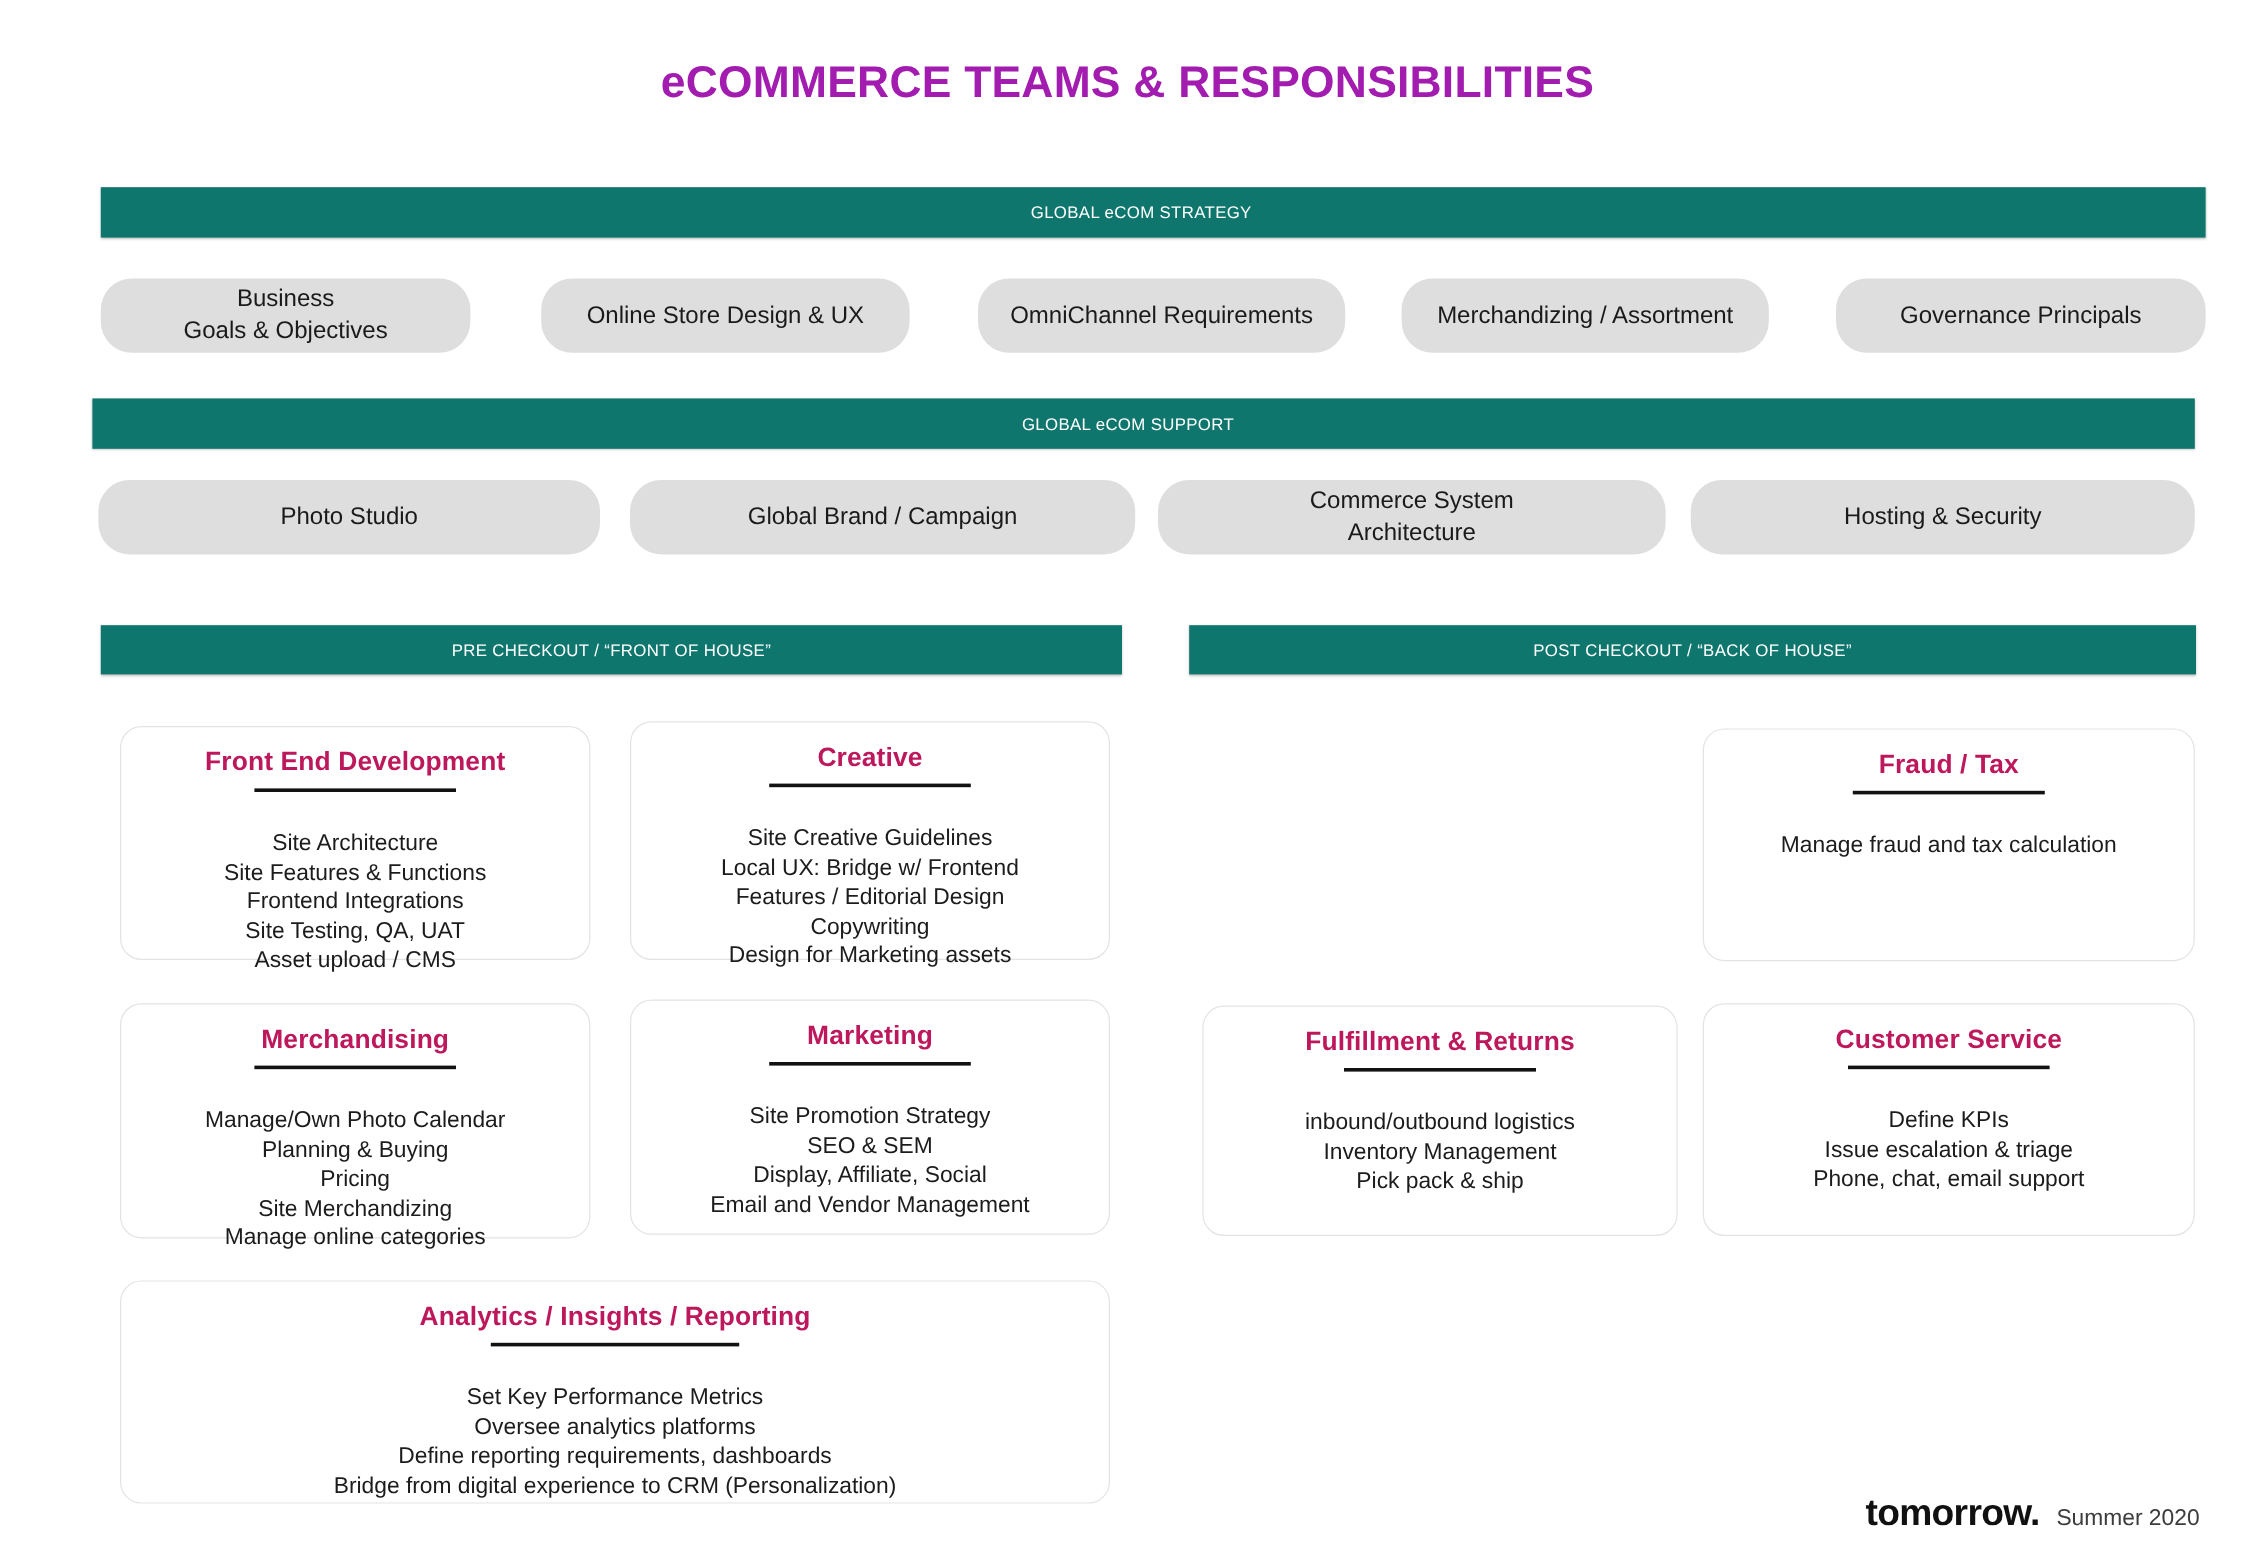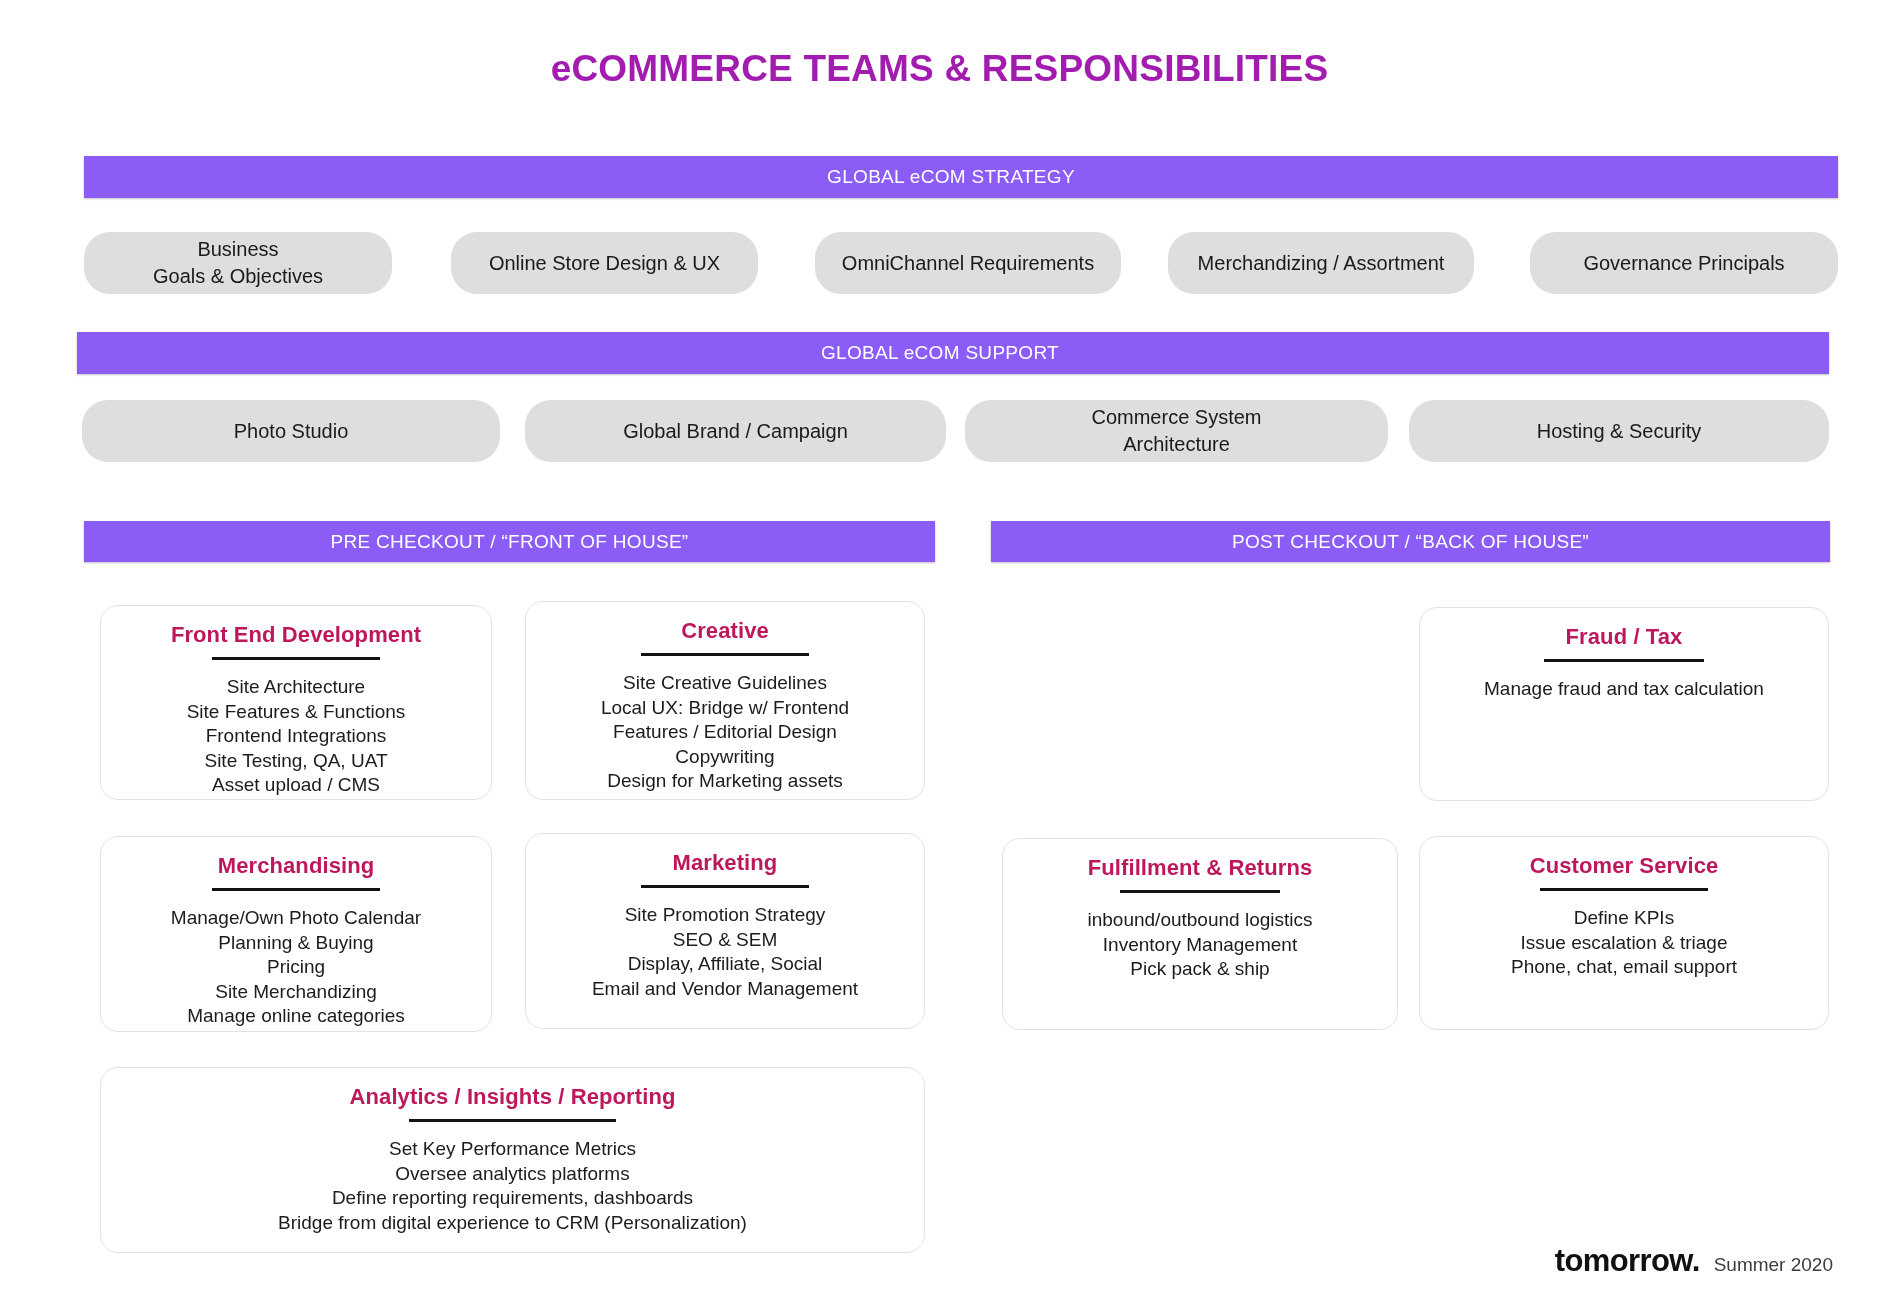--- a/index.html
+++ b/index.html
@@ -30,26 +30,26 @@
     text-align: center;
     font-size: 37px;
     font-weight: bold;
     letter-spacing: 0.2px;
     color: #a21caf;
   }
 
   
   .band {
     position: absolute;
-    background: #8b5cf6;
+    background: #0f766e;
     color: #ffffff;
     display: flex;
     align-items: center;
     justify-content: center;
-    font-size: 19px;
+    font-size: 14px;
     letter-spacing: 0.3px;
     box-shadow: 0 1px 2px rgba(0,0,0,0.25);
   }
   .band-strategy {
     left: 84px;
     top: 156px;
     width: 1754px;
     height: 42px;
   }
   .band-strategy .band-label { transform: translateX(-10px); }
@@ -120,21 +120,21 @@
     color: #be185d;
     letter-spacing: 0.1px;
   }
   .card-rule {
     width: 168px;
     height: 3px;
     background: #121212;
     margin: 9px auto 0 auto;
   }
   .card-lines {
-    margin-top: 15px;
+    margin-top: 31px;
     text-align: center;
     font-size: 19px;
     line-height: 24.5px;
     color: #1c1c1c;
   }
   .card-lines div { white-space: nowrap; }
 
   
   .card-fed  { left: 100px; top: 605px;  width: 392px; height: 195px; }
   .card-cre  { left: 525px; top: 601px;  width: 400px; height: 199px; }

